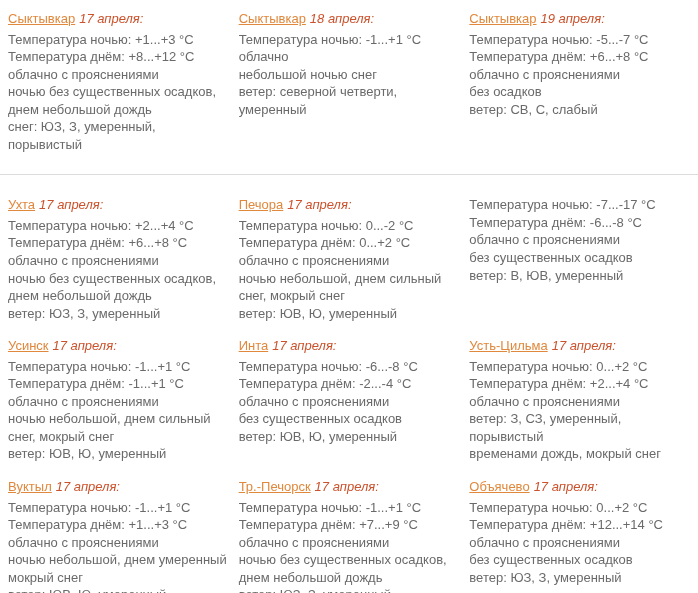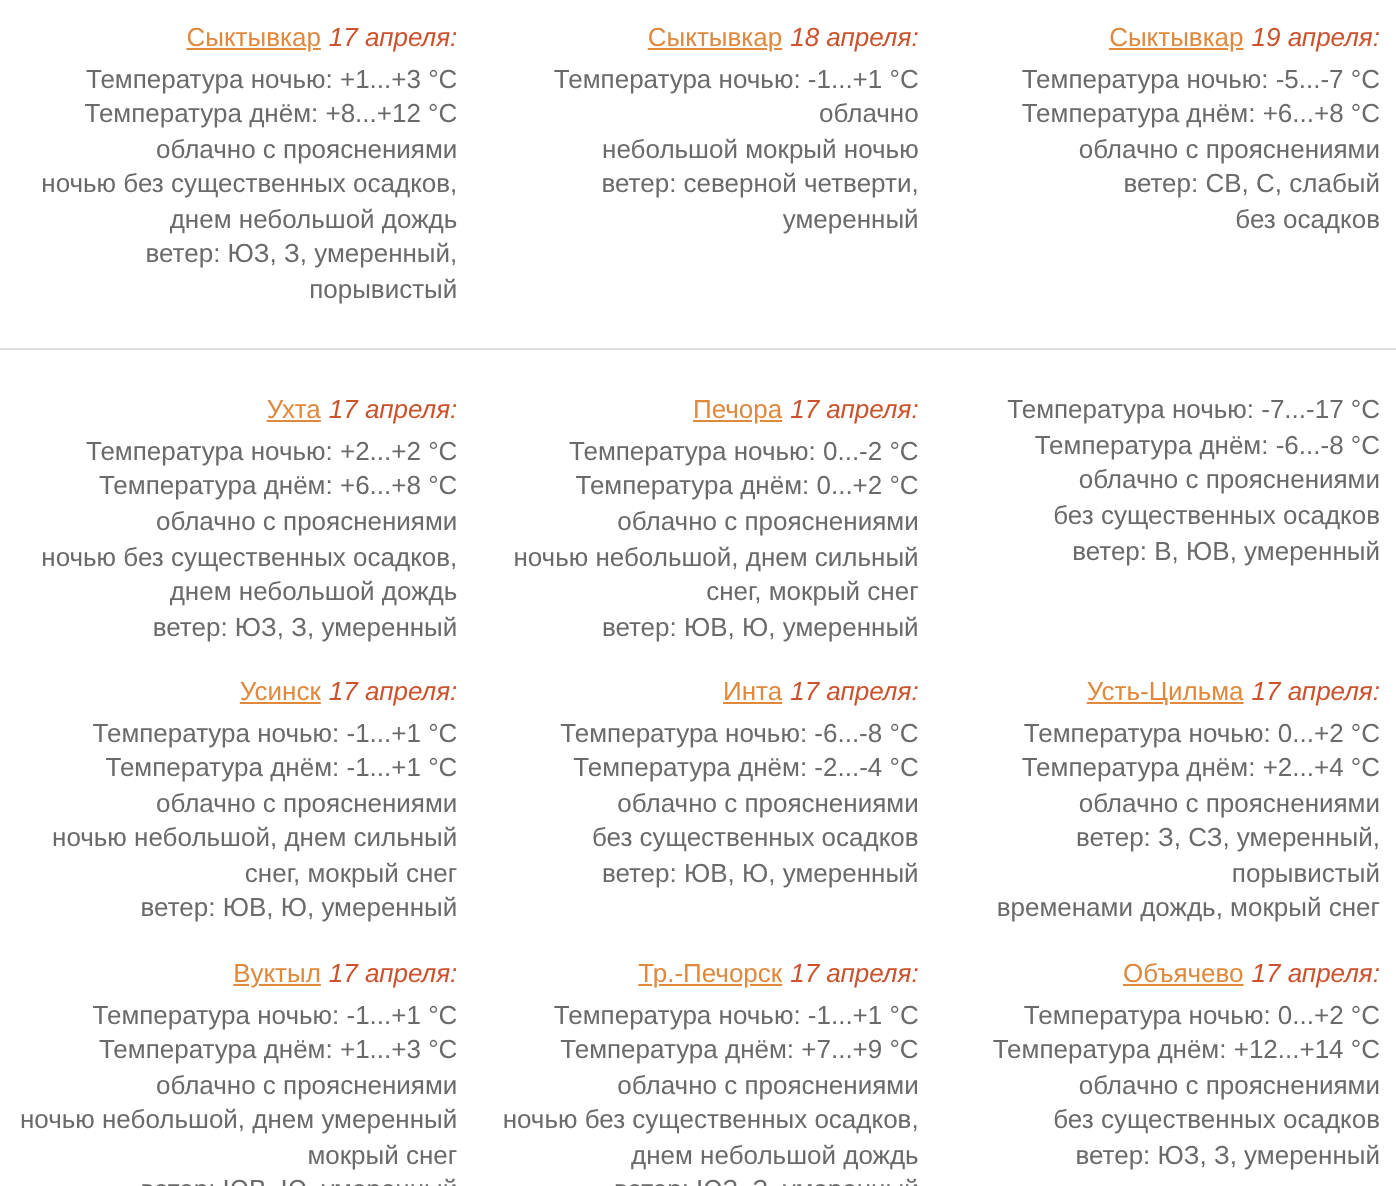--- a/index.html
+++ b/index.html
@@ -17,21 +17,20 @@
     font-family:"Liberation Sans",sans-serif;
     font-size:13px;line-height:1.35;color:var(--text);
   }
   .page{padding-top:10px;}
   .grid{
     display:grid;
     grid-template-columns:repeat(3,1fr);
     column-gap:10px;
     row-gap:15px;
     padding:0 8px 0 8px;
-    text-align:right;
   }
   .block{min-width:0;}
   .hdr{margin:0 0 3px 0;white-space:nowrap;}
   a.city{
     color:var(--link);
     text-decoration:underline;
     cursor:pointer;
   }
   .date{
     color:var(--date);
@@ -52,55 +51,55 @@
   <div class="grid">
 
     <div class="block">
       <div class="hdr">
         <a class="city" href="#">Сыктывкар</a><span class="date">17 апреля:</span>
       </div>
       <div class="line">Температура ночью: +1...+3 °C</div>
       <div class="line">Температура днём: +8...+12 °C</div>
       <div class="line">облачно с прояснениями</div>
       <div class="line">ночью без существенных осадков, днем небольшой дождь</div>
-      <div class="line">ветер: ЮЗ, З, умеренный, порывистый</div>
+      <div class="line">снег: ЮЗ, З, умеренный, порывистый</div>
     </div>
 
     <div class="block">
       <div class="hdr">
         <a class="city" href="#">Сыктывкар</a><span class="date">18 апреля:</span>
       </div>
       <div class="line">Температура ночью: -1...+1 °C</div>
       <div class="line">облачно</div>
-      <div class="line">небольшой мокрый ночью</div>
+      <div class="line">небольшой ночью снег</div>
       <div class="line">ветер: северной четверти, умеренный</div>
     </div>
 
     <div class="block">
       <div class="hdr">
         <a class="city" href="#">Сыктывкар</a><span class="date">19 апреля:</span>
       </div>
       <div class="line">Температура ночью: -5...-7 °C</div>
       <div class="line">Температура днём: +6...+8 °C</div>
       <div class="line">облачно с прояснениями</div>
+      <div class="line">без осадков</div>
       <div class="line">ветер: СВ, С, слабый</div>
-      <div class="line">без осадков</div>
     </div>
 
   </div>
 
   <hr class="divider">
 
   <div class="grid">
 
     <div class="block">
       <div class="hdr">
         <a class="city" href="#">Ухта</a><span class="date">17 апреля:</span>
       </div>
-      <div class="line">Температура ночью: +2...+2 °C</div>
+      <div class="line">Температура ночью: +2...+4 °C</div>
       <div class="line">Температура днём: +6...+8 °C</div>
       <div class="line">облачно с прояснениями</div>
       <div class="line">ночью без существенных осадков, днем небольшой дождь</div>
       <div class="line">ветер: ЮЗ, З, умеренный</div>
     </div>
 
     <div class="block">
       <div class="hdr">
         <a class="city" href="#">Печора</a><span class="date">17 апреля:</span>
       </div>

